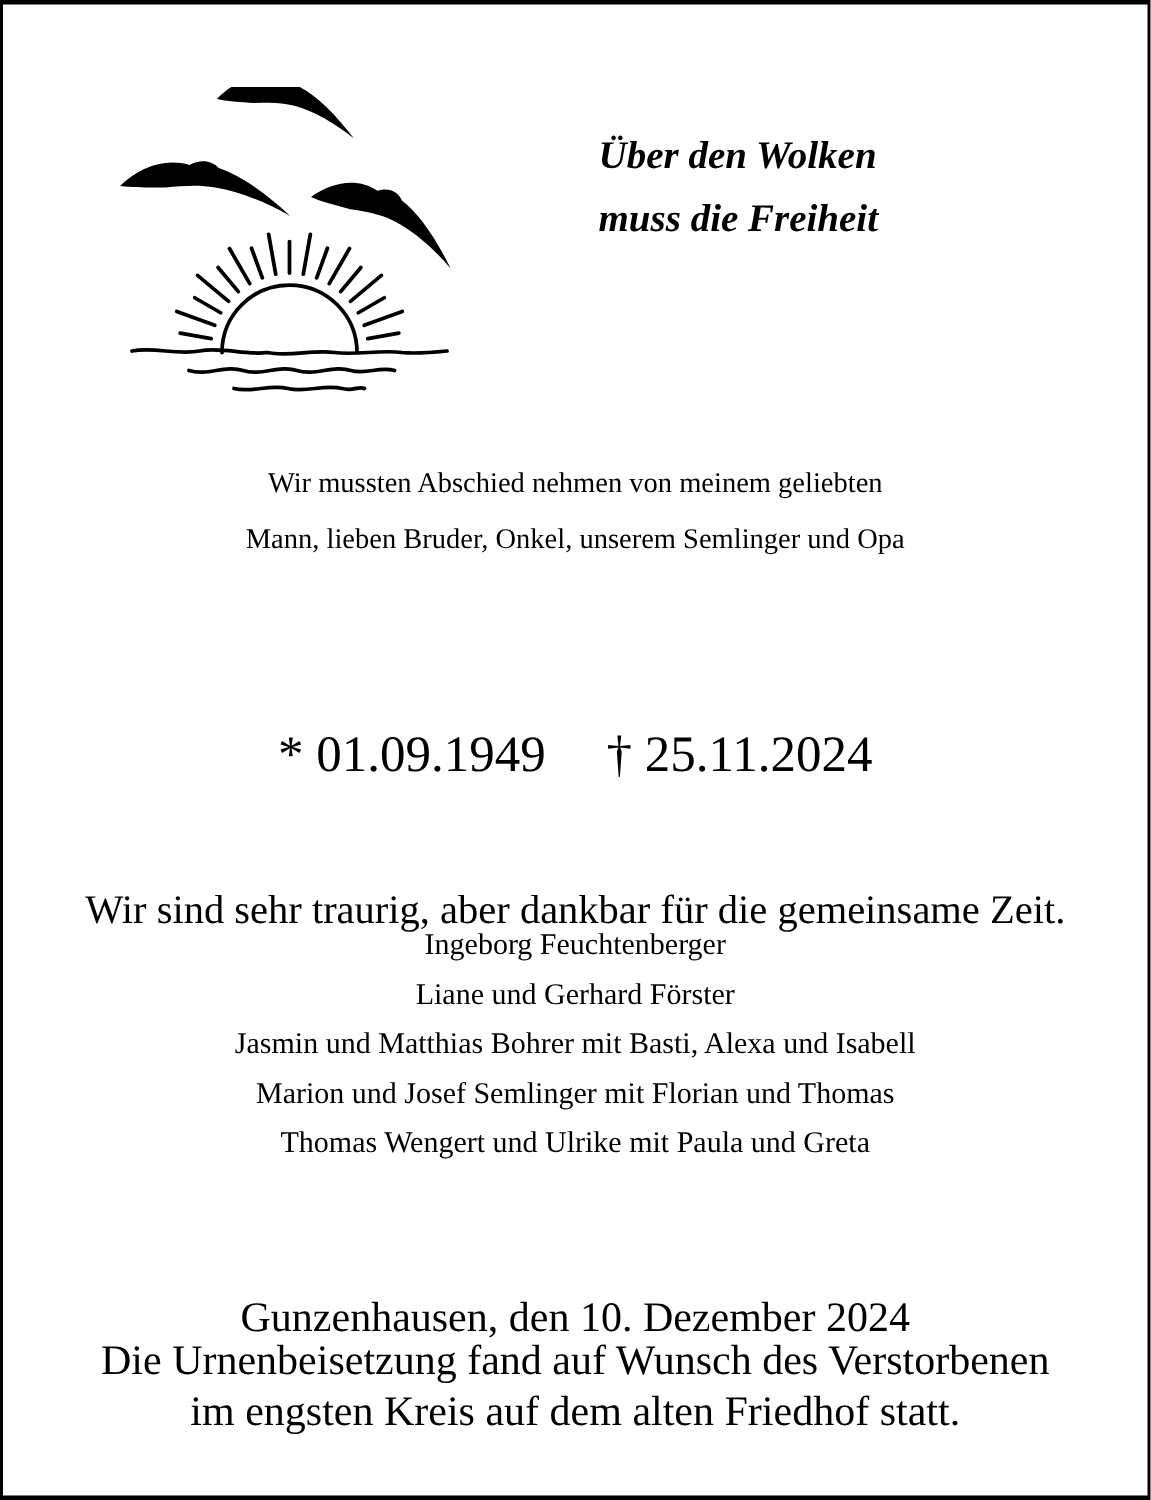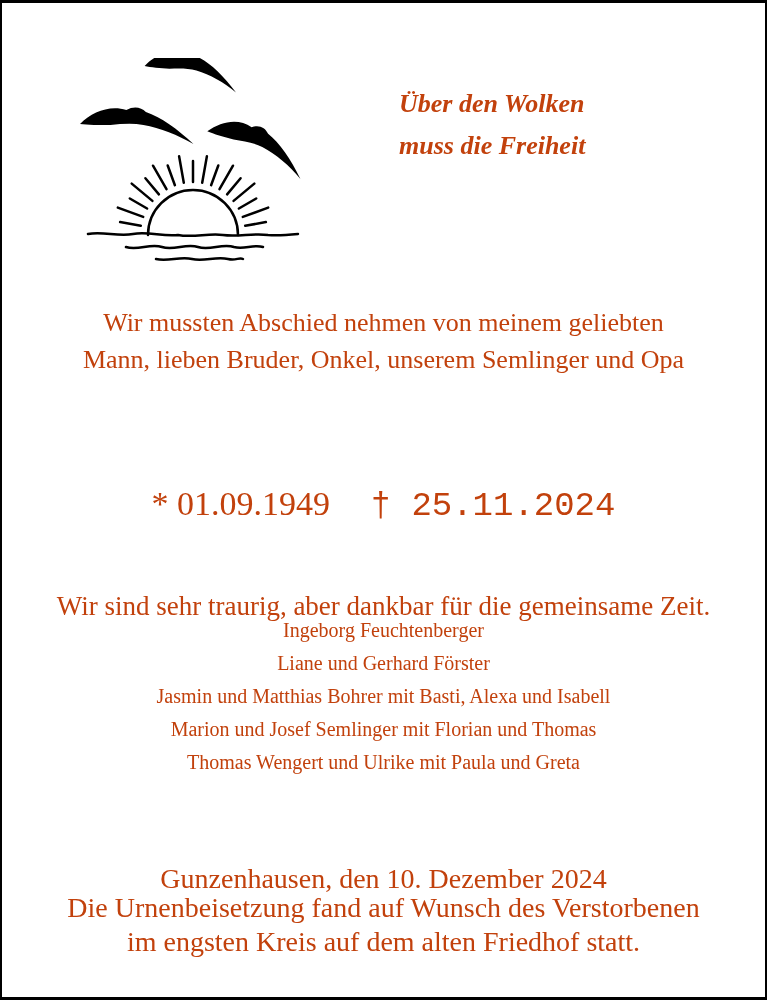--- a/index.html
+++ b/index.html
@@ -6,21 +6,21 @@
   .page {
     position: relative;
     width: 767px;
     height: 1000px;
     box-sizing: border-box;
     background: #ffffff;
     border-style: solid;
     border-color: #000000;
     border-width: 3px 2px 3px 2px;
     font-family: "Liberation Serif", "DejaVu Serif", serif;
-    color: #c2410c;
+    color: #000000;
     overflow: hidden;
   }
   .illustration {
     position: absolute;
     left: 78px;
     top: 55px;
     width: 236px;
     height: 212px;
   }
   .illustration svg { width: 100%; height: 100%; }
@@ -28,24 +28,24 @@
     position: absolute;
     left: 397px;
     top: 80px;
     font-size: 26px;
     line-height: 42px;
     font-weight: bold;
     font-style: italic;
     white-space: nowrap;
   }
   .centered { position: absolute; left: 0; width: 100%; text-align: center; }
-  .intro   { top: 301px; font-size: 26px; line-height: 37px; }
+  .intro   { top: 301px; font-size: 19px; line-height: 37px; }
   .name    { top: 416px; font-size: 53px; line-height: 58px; }
   .dates   { top: 481px; font-size: 34px; line-height: 40px; }
-  .dates .death-part { margin-left: 32px; font-family: Liberation Mono, monospace; }
+  .dates .death-part { margin-left: 32px; }
   .message { top: 561px; font-size: 27px; line-height: 34px; margin-top: 25px; }
   .mourners{ top: 611px; font-size: 20px; line-height: 33px; }
   .placedate { top: 817px; font-size: 28px; line-height: 34px; margin-top: 42px; }
   .closing { top: 888px; font-size: 28px; line-height: 34px; }
 </style>
 </head>
 <body>
 
 <div class="page">
 

